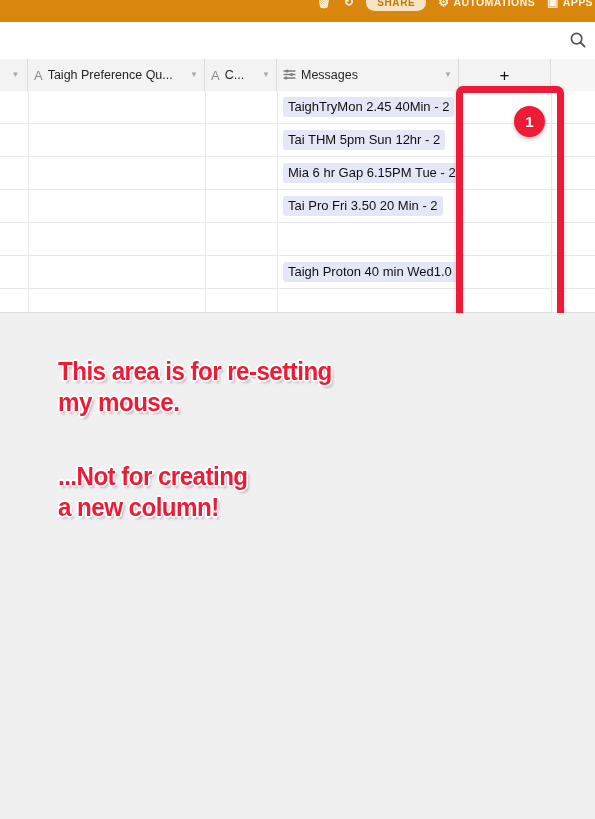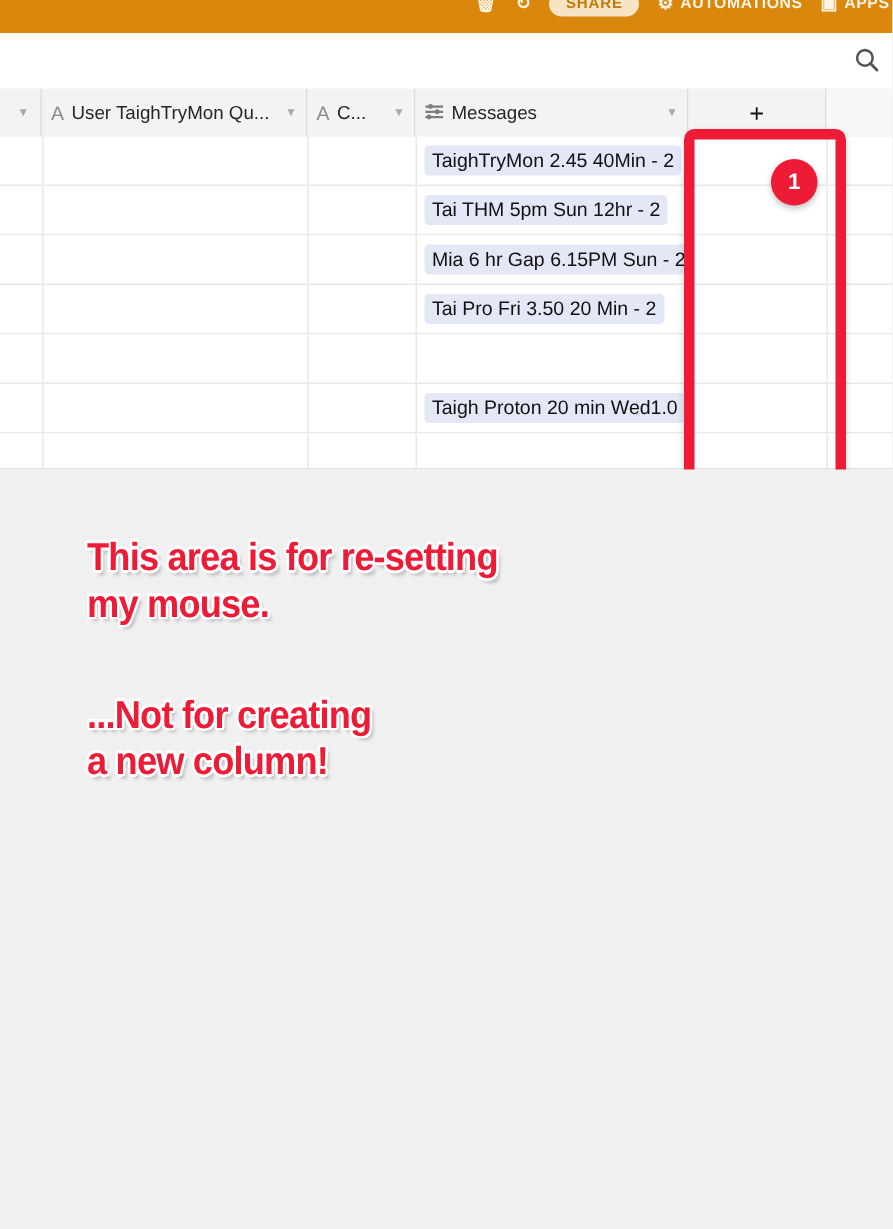--- a/index.html
+++ b/index.html
@@ -295,21 +295,21 @@
 
   <div class="grid">
 
     <div class="header-row">
       <div class="hcell" style="left:0px;width:28px;justify-content:center;">
         <span class="caret">▼</span>
       </div>
 
       <div class="hcell" style="left:28px;width:177px;">
         <span class="type-icon">A</span>
-        <span class="hlabel">User TaighTryMon Qu...</span>
+        <span class="hlabel">Taigh Preference Qu...</span>
         <span class="caret">▼</span>
       </div>
 
       <div class="hcell" style="left:205px;width:72px;">
         <span class="type-icon">A</span>
         <span class="hlabel">C...</span>
         <span class="caret">▼</span>
       </div>
 
       <div class="hcell" style="left:277px;width:182px;">
@@ -350,21 +350,21 @@
           <div class="cellsep" style="left: 459px;"></div>
           <div class="cellsep" style="left: 551px;"></div>
           <div class="msg-chip">Tai THM 5pm Sun 12hr - 2</div>
         </div>
         <div class="row">
           <div class="cellsep" style="left: 28px;"></div>
           <div class="cellsep" style="left: 205px;"></div>
           <div class="cellsep" style="left: 277px;"></div>
           <div class="cellsep" style="left: 459px;"></div>
           <div class="cellsep" style="left: 551px;"></div>
-          <div class="msg-chip">Mia 6 hr Gap 6.15PM Sun - 2</div>
+          <div class="msg-chip">Mia 6 hr Gap 6.15PM Tue - 2</div>
         </div>
         <div class="row">
           <div class="cellsep" style="left: 28px;"></div>
           <div class="cellsep" style="left: 205px;"></div>
           <div class="cellsep" style="left: 277px;"></div>
           <div class="cellsep" style="left: 459px;"></div>
           <div class="cellsep" style="left: 551px;"></div>
           <div class="msg-chip">Tai Pro Fri 3.50 20 Min - 2</div>
         </div>
         <div class="row">
@@ -373,21 +373,21 @@
           <div class="cellsep" style="left: 277px;"></div>
           <div class="cellsep" style="left: 459px;"></div>
           <div class="cellsep" style="left: 551px;"></div>
         </div>
         <div class="row">
           <div class="cellsep" style="left: 28px;"></div>
           <div class="cellsep" style="left: 205px;"></div>
           <div class="cellsep" style="left: 277px;"></div>
           <div class="cellsep" style="left: 459px;"></div>
           <div class="cellsep" style="left: 551px;"></div>
-          <div class="msg-chip">Taigh Proton 20 min Wed1.0</div>
+          <div class="msg-chip">Taigh Proton 40 min Wed1.0</div>
         </div>
         <div class="row">
           <div class="cellsep" style="left: 28px;"></div>
           <div class="cellsep" style="left: 205px;"></div>
           <div class="cellsep" style="left: 277px;"></div>
           <div class="cellsep" style="left: 459px;"></div>
           <div class="cellsep" style="left: 551px;"></div>
         </div>
       </div>
     <div class="grid-bottom-line"></div>

